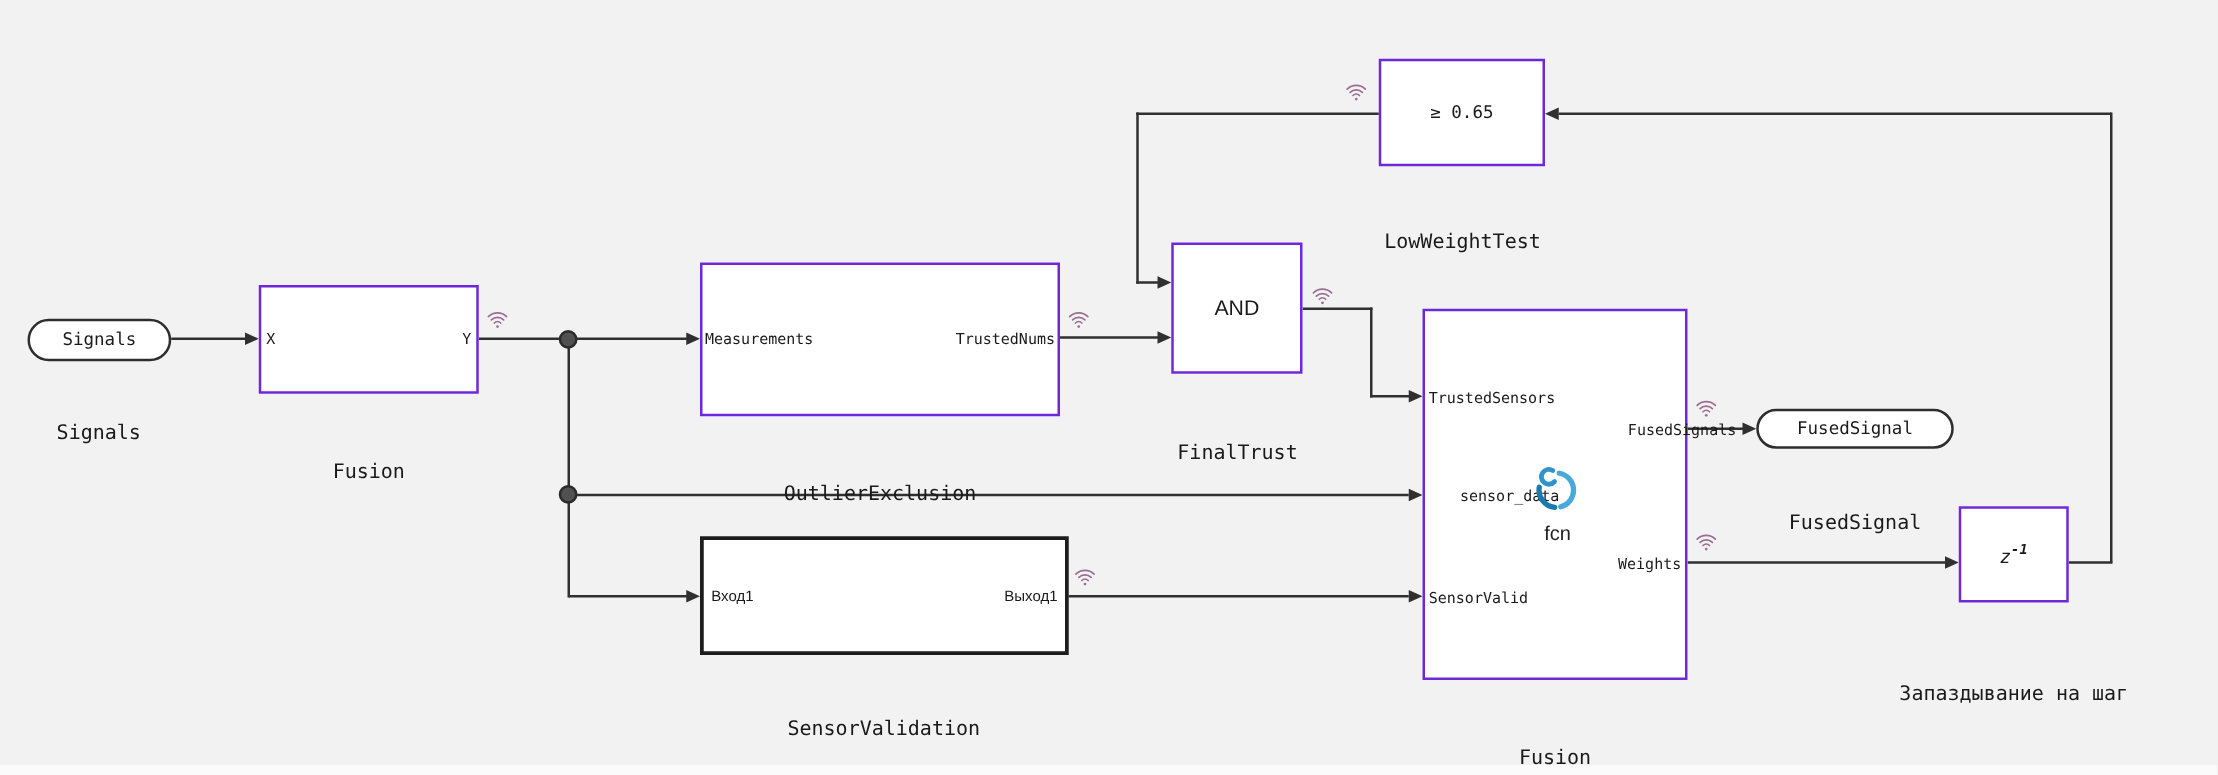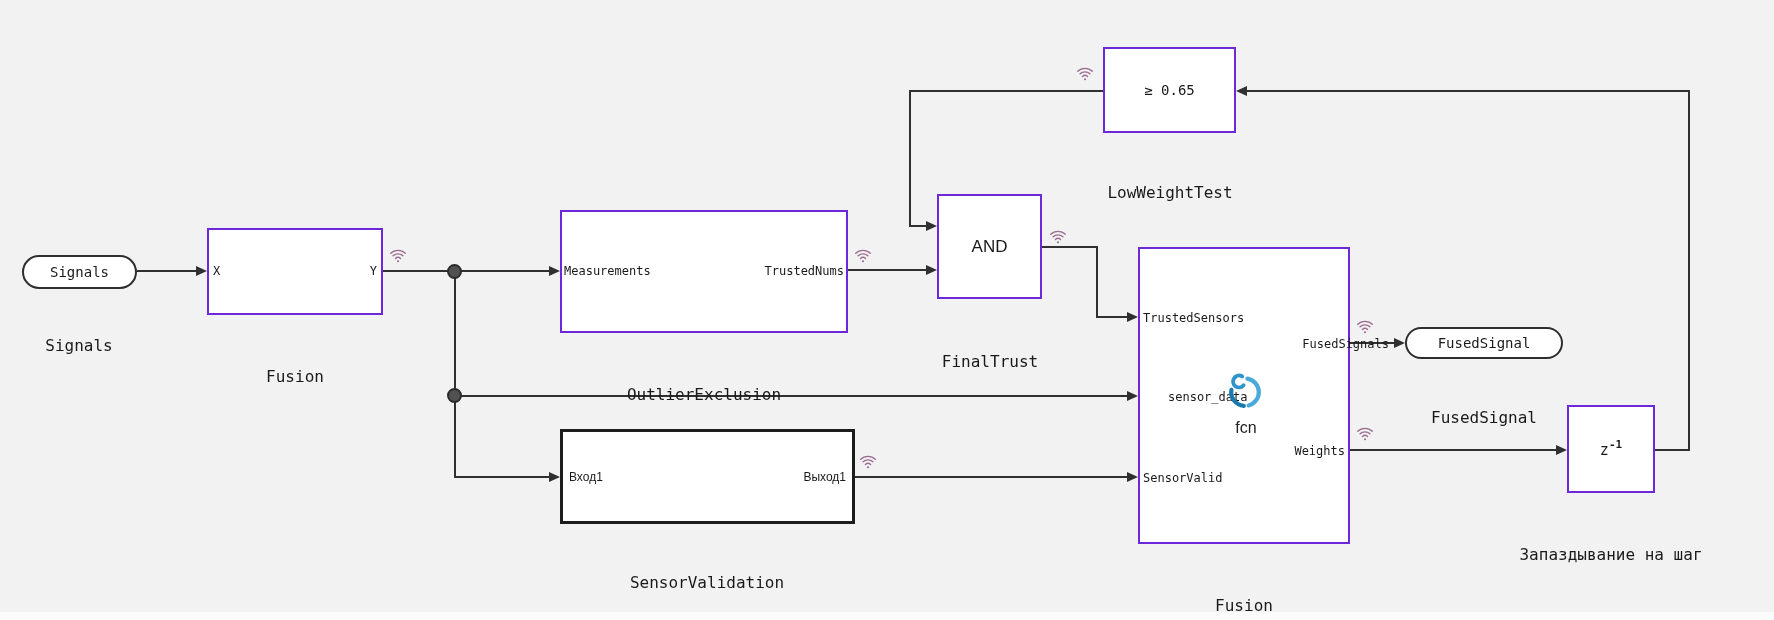--- a/index.html
+++ b/index.html
@@ -97,21 +97,21 @@
   <div class="block" style="left:1103px;top:47px;width:133px;height:86px;">
     <span class="thr-text">≥ 0.65</span>
   </div>
 
   <div class="block" style="left:1138px;top:247px;width:212px;height:297px;"></div>
 
   <div class="oval" style="left:1405px;top:327px;width:158px;height:32px;">
     <span>FusedSignal</span>
   </div>
 
-  <div class="block" style="left:1567px;top:405px;width:88px;height:88px;">
+  <div class="block" style="left:1567px;top:405px;width:88px;height:77px;font-style:italic;">
     <span class="zd-text"><span>z</span><sup>-1</sup></span>
   </div>
 
   <div class="port-label" style="left:213px;top:263px;">X</div>
   <div class="port-label r" style="left:377px;top:263px;">Y</div>
 
   <div class="port-label" style="left:564px;top:263px;">Measurements</div>
   <div class="port-label r" style="left:844px;top:263px;">TrustedNums</div>
 
   <div class="port-label sans" style="left:569px;top:469px;">Вход1</div>

